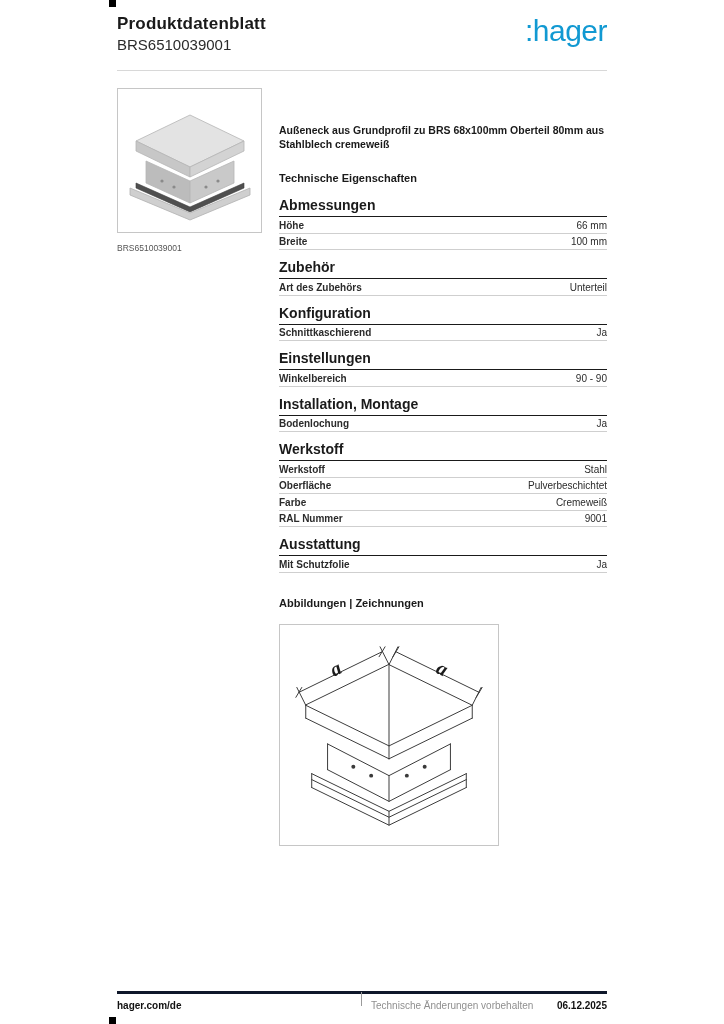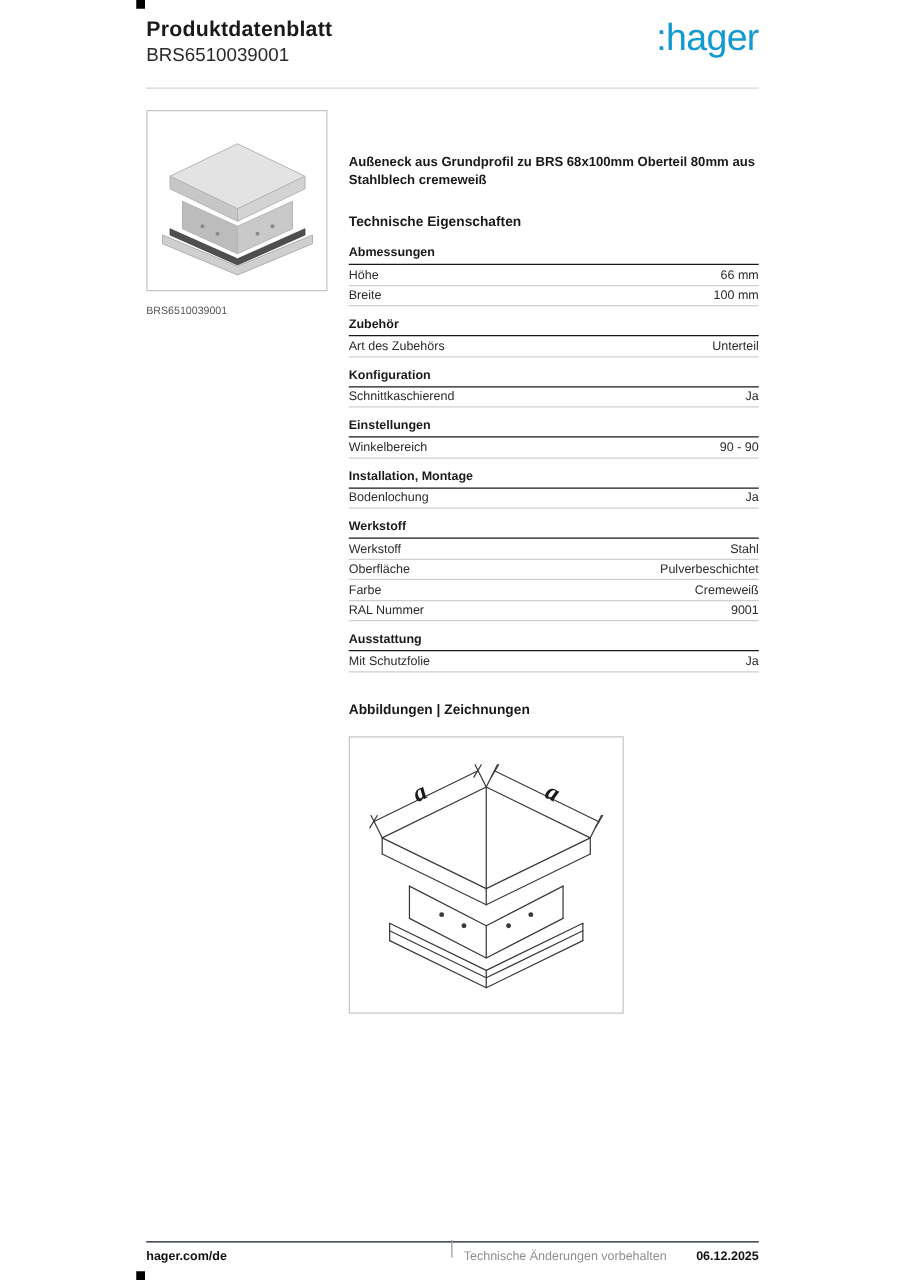--- a/index.html
+++ b/index.html
@@ -20,29 +20,29 @@
   .content { position:absolute; left:56px; right:56px; top:88px; display:flex; gap:17px; }
   .left-col { flex:0 0 145px; width:145px; }
   .image-box { width:145px; height:145px; border:1px solid #c6c6c6; background:#fff; display:flex; align-items:center; justify-content:center; }
   .image-caption { font-size:8.5px; color:#555; margin-top:10px; }
 
   .right-col { flex:1; padding-top:6px; min-width:0; }
   .description { font-size:10.5px; font-weight:bold; line-height:1.35; margin-bottom:21px;margin-top:29px; }
   .tech-heading { font-size:11px; font-weight:bold; margin-bottom:13px; }
 
   .section { margin-bottom:9px; }
-  .section-title { font-size:10px; font-weight:bold; padding-bottom:3px; border-bottom:1.5px solid #1a1a1a; }
+  .section-title { font-size:14px; font-weight:bold; padding-bottom:3px; border-bottom:1.5px solid #1a1a1a; }
   .spec-row { display:flex; justify-content:space-between; align-items:baseline; font-size:10px; color:#2b2b2b; padding:2.5px 0 2px; border-bottom:1px solid #cfcfcf; }
-  .spec-label { text-align:right; }
+  .spec-label { text-align:right;font-weight:bold; }
   .spec-value { text-align:right; }
 
   .drawings-heading { font-size:11px; font-weight:bold; margin:24px 0 15px; }
   .drawing-box { width:220px; height:222px; border:1px solid #c6c6c6; background:#fff; }
 
-  .footer { position:absolute; left:56px; right:56px; bottom:13px; border-top:1px solid #0f172a; padding-top:6px; display:flex; align-items:baseline; font-size:10px; }
+  .footer { position:absolute; left:56px; right:56px; bottom:13px; border-top:3px solid #0f172a; padding-top:6px; display:flex; align-items:baseline; font-size:10px; }
   .footer-left { font-weight:bold; color:#111; flex:0 0 244px; cursor:pointer; }
   .footer-center { color:#8f8f8f; flex:1; padding-left:10px; position:relative; }
   .footer-tick { position:absolute; left:0; top:-8px; height:14px; border-left:1px solid #9a9a9a; }
   .footer-right { font-weight:bold; color:#111; margin-left:auto; }
 
   svg text.dim-label { font-family:"Liberation Serif", serif; font-weight:bold; font-style:italic; font-size:20px; fill:#1a1a1a; }
 </style>
 </head>
 <body>
 

